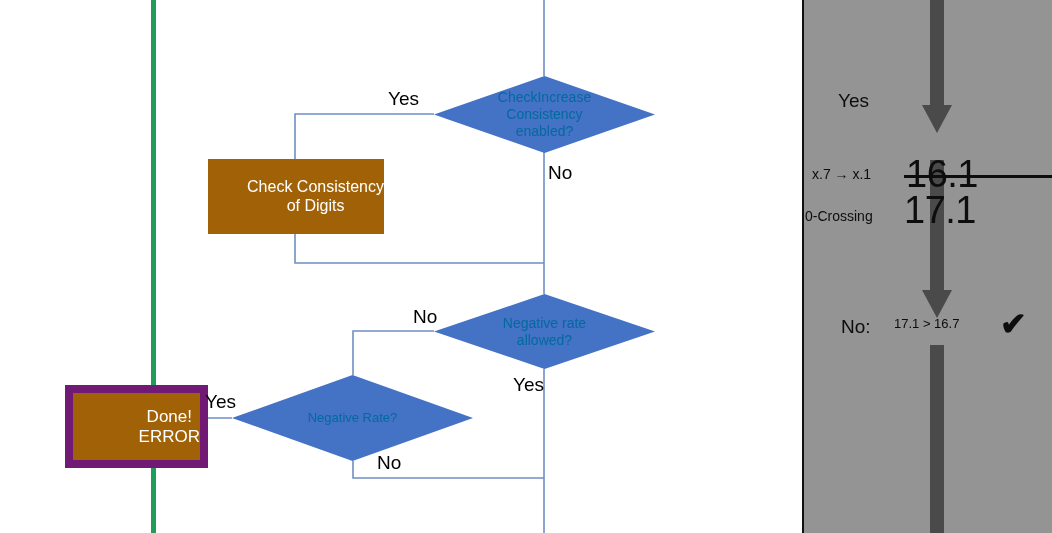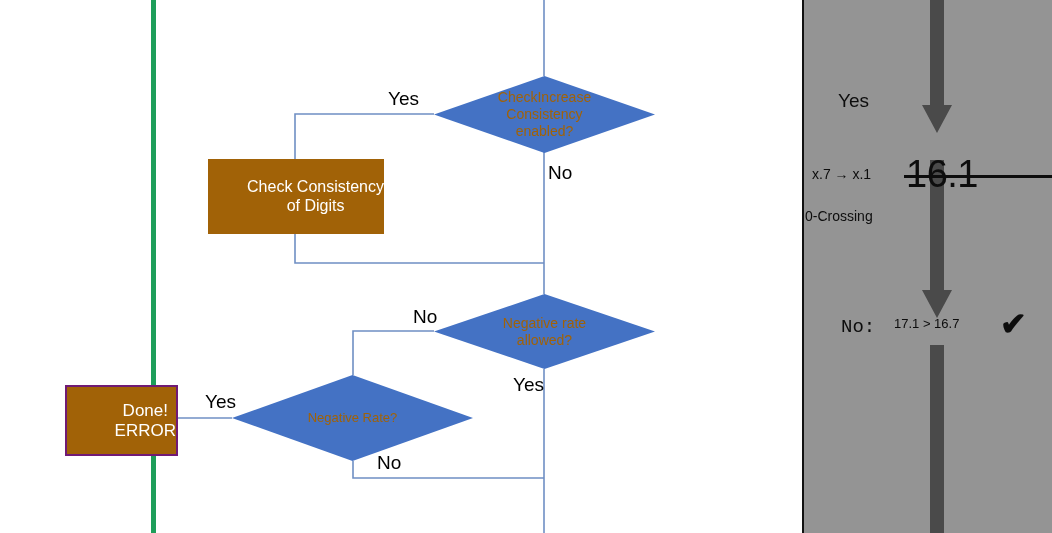--- a/index.html
+++ b/index.html
@@ -45,37 +45,38 @@
     text-align: center;
     color: #ffffff;
     line-height: 1.16;
   }
 
   .rect-node {
     background: #a16207;
     justify-content: flex-end;
   }
   .rect-node.outlined {
-    border: 2px solid #701a75;
+    border: 8px solid #701a75;
+    padding-left: 18px;
   }
 
   .diamond-wrap {
     position: absolute;
     z-index: 3;
   }
   .diamond-wrap svg { display: block; }
   .diamond-label {
     position: absolute;
     left: 0; top: 0;
     width: 100%; height: 100%;
     display: flex;
     align-items: center;
     justify-content: center;
     text-align: center;
-    color: #a16207;
+    color: #0369a1;
     line-height: 1.2;
     pointer-events: none;
   }
 
   .edge-label {
     position: absolute;
     z-index: 4;
     color: #000000;
     font-size: 19px;
     white-space: nowrap;
@@ -223,19 +224,20 @@
         <rect x="126" y="345" width="14" height="188"></rect>
       </g>
     </svg>
 
     <div class="panel-text small-lbl" style="left:34px; top:90px; font-size:19px;">Yes</div>
 
     <div class="panel-text small-lbl" style="left:8px; top:166px;">x.7 → x.1</div>
     <div class="panel-text small-lbl" style="left:1px; top:208px;">0-Crossing</div>
 
     <div class="panel-text big-num strike" style="left:102px; top:155px;">16.1</div>
-
-    <div class="panel-text" style="left:37px; top:316px; font-size:19px;font-family:Liberation Mono, monospace;">No:</div>
+    <div class="panel-text big-num" style="left:100px; top:191px;">17.1</div>
+
+    <div class="panel-text" style="left:37px; top:316px; font-size:19px;">No:</div>
     <div class="panel-text" style="left:90px; top:316px; font-size:13px;">17.1 &gt; 16.7</div>
     <div class="panel-text check" style="left:196px; top:308px;">✔</div>
 
   </div>
 </div>
 
 </body></html>

